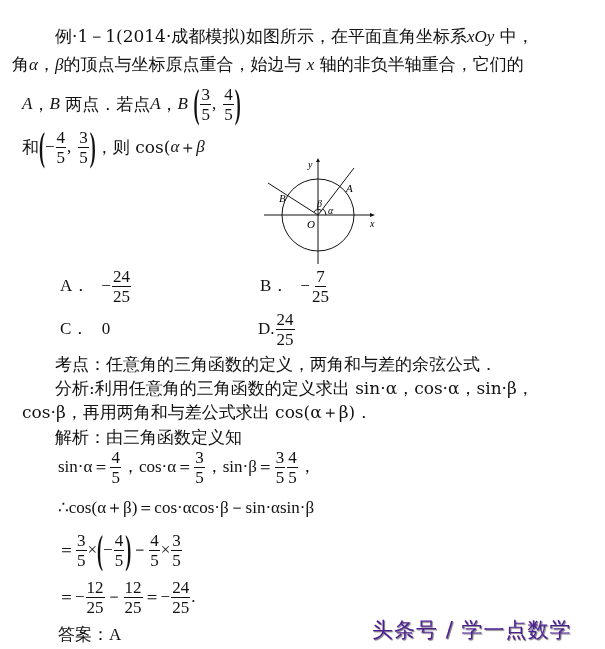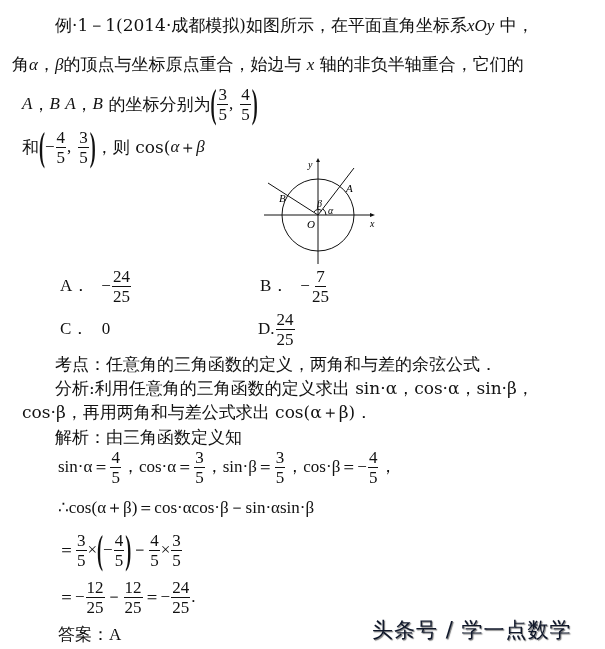--- a/index.html
+++ b/index.html
@@ -8,34 +8,34 @@
     font-family: "DejaVu Serif", "Liberation Serif", serif; color: #111;
   }
   .line { position: absolute; font-size: 17px; white-space: nowrap; line-height: 20px; }
   .it { font-style: italic; font-family: "Liberation Serif", serif; }
   .rm { font-family: "Liberation Serif", serif; }
   .frac { display: inline-flex; flex-direction: column; align-items: center; vertical-align: middle; font-family: "Liberation Serif", serif; font-size: 17px; line-height: 19px; margin: 0 1px; }
   .frac .num { border-bottom: 1px solid #111; padding: 0 1px; }
   .frac .den { padding: 0 1px; }
   .paren { display: inline-block; vertical-align: middle; font-family: "Liberation Serif", serif; font-weight: bold; transform: scaleY(2.2); font-size: 18px; }
   .bold { font-weight: normal; text-align: center; }
-  .watermark { position: absolute; left: 372px; top: 616px; font-family: "DejaVu Sans", sans-serif; font-size: 21px; color: #0f172a; text-shadow: 1px 1px 1px #777; letter-spacing: 1px; }
+  .watermark { position: absolute; left: 372px; top: 616px; font-family: "DejaVu Sans", sans-serif; font-size: 21px; color: #4c1d95; text-shadow: 1px 1px 1px #777; letter-spacing: 1px; }
   svg text { font-family: "Liberation Serif", serif; font-style: italic; }
 </style>
 </head>
 <body>
 
-<div class="line" style="left:55px; top:15px;">
+<div class="line" style="left:55px; top:26px;">
   <span>例·1－1(2014·成都模拟)如图所示，在平面直角坐标系</span><span class="it">xOy</span> <span>中，</span>
 </div>
 <div class="line" style="left:12px; top:54px;">
   <span>角</span><span class="it">α</span><span>，</span><span class="it">β</span><span>的顶点与坐标原点重合，始边与</span> <span class="it">x</span> <span>轴的非负半轴重合，它们的</span>
 </div>
 <div class="line" style="left:22px; top:84px; height:40px; display:flex; align-items:center;">
-  <span class="it">A</span><span>，</span><span class="it">B</span>&nbsp;<span class="it">A</span><span>，</span><span class="it">B</span>&nbsp;<span>的坐标分别为</span>
+  <span class="it">A</span><span>，</span><span class="it">B</span>&nbsp;<span>两点．若点</span><span class="it">A</span><span>，</span><span class="it">B</span>&nbsp;
   <span class="paren">(</span>
   <span class="frac">
       <span class="num">3</span>
       <span class="den">5</span>
     </span><span class="rm" style="margin-right:6px;">,</span>
   <span class="frac">
       <span class="num">4</span>
       <span class="den">5</span>
     </span>
   <span class="paren">)</span>
@@ -131,21 +131,20 @@
   <span class="rm">，cos·α＝</span>
   <span class="frac">
       <span class="num">3</span>
       <span class="den">5</span>
     </span>
   <span class="rm">，sin·β＝</span>
   <span class="frac">
       <span class="num">3</span>
       <span class="den">5</span>
     </span>
-  <span class="rm">，cos·β＝−</span>
   <span class="frac">
       <span class="num">4</span>
       <span class="den">5</span>
     </span>
   <span class="rm">，</span>
 </div>
 <div class="line" style="left:58px; top:497px;">
   <span class="rm">∴cos(α＋β)＝cos·αcos·β－sin·αsin·β</span>
 </div>
 <div class="line" style="left:58px; top:524px; height:52px; display:flex; align-items:center;">

